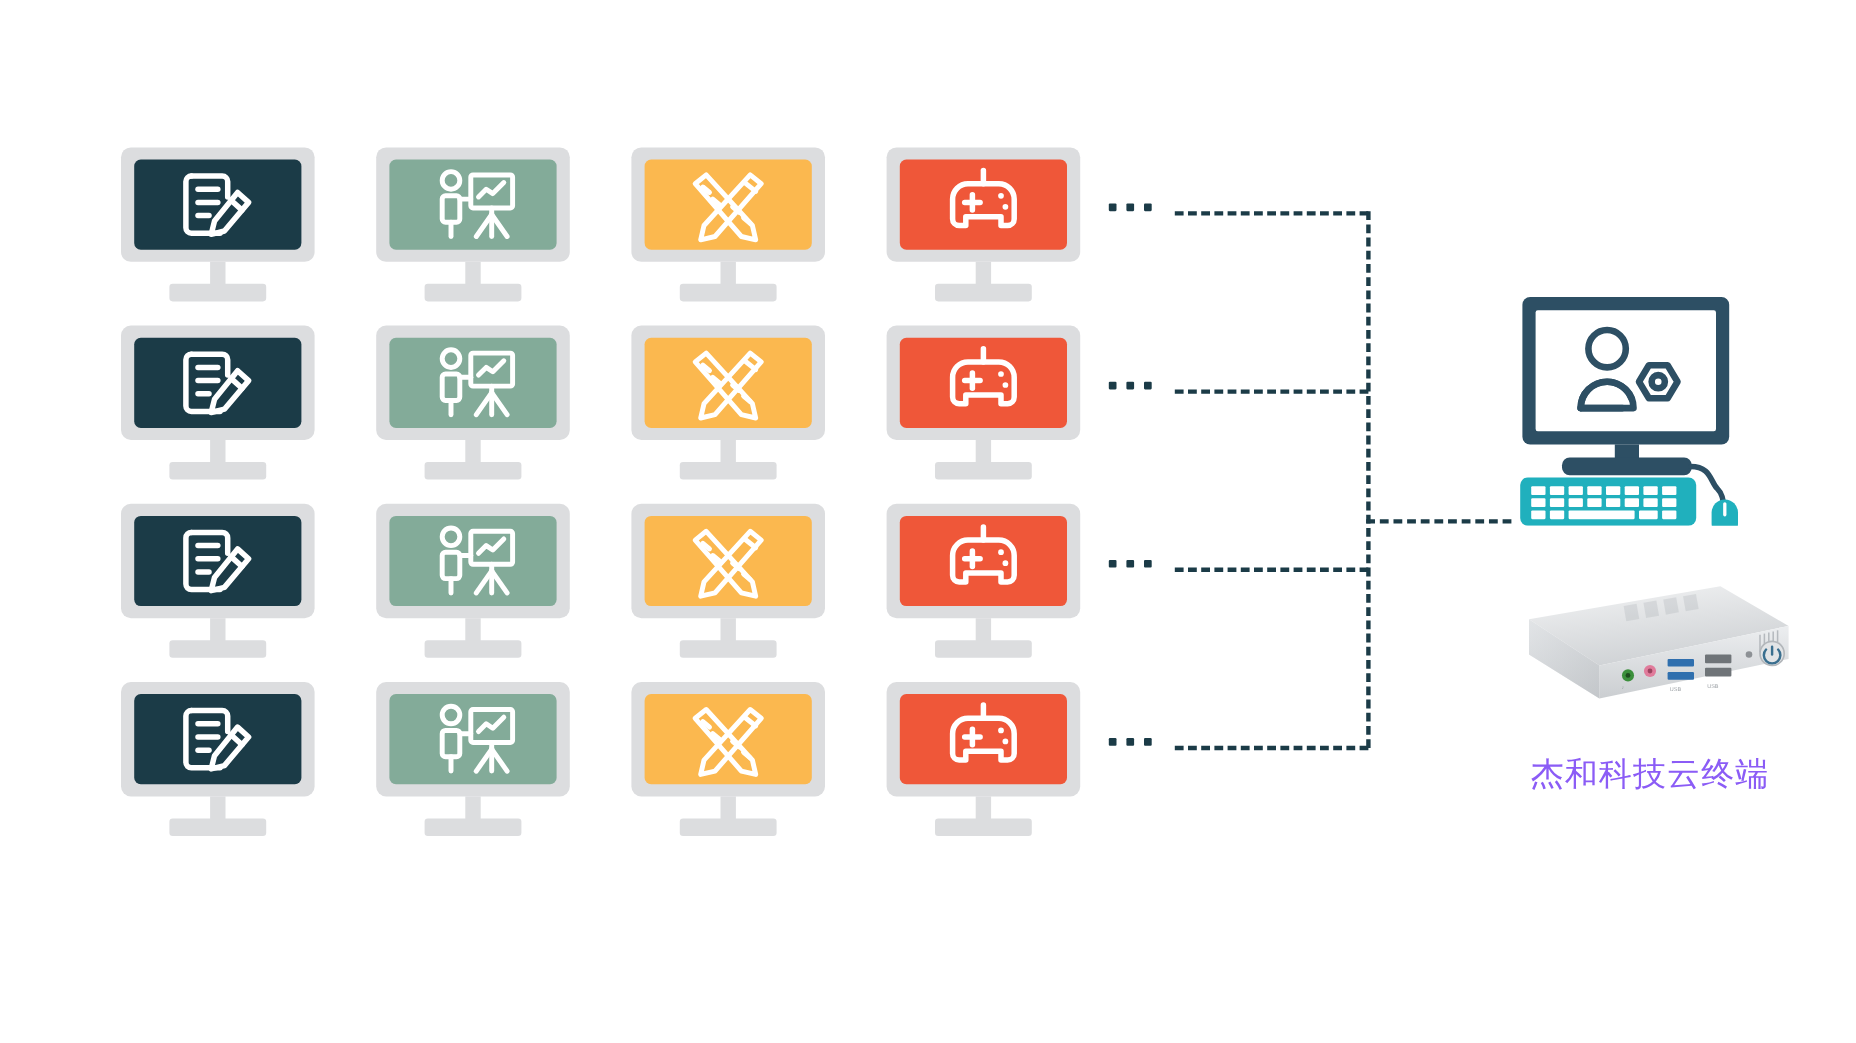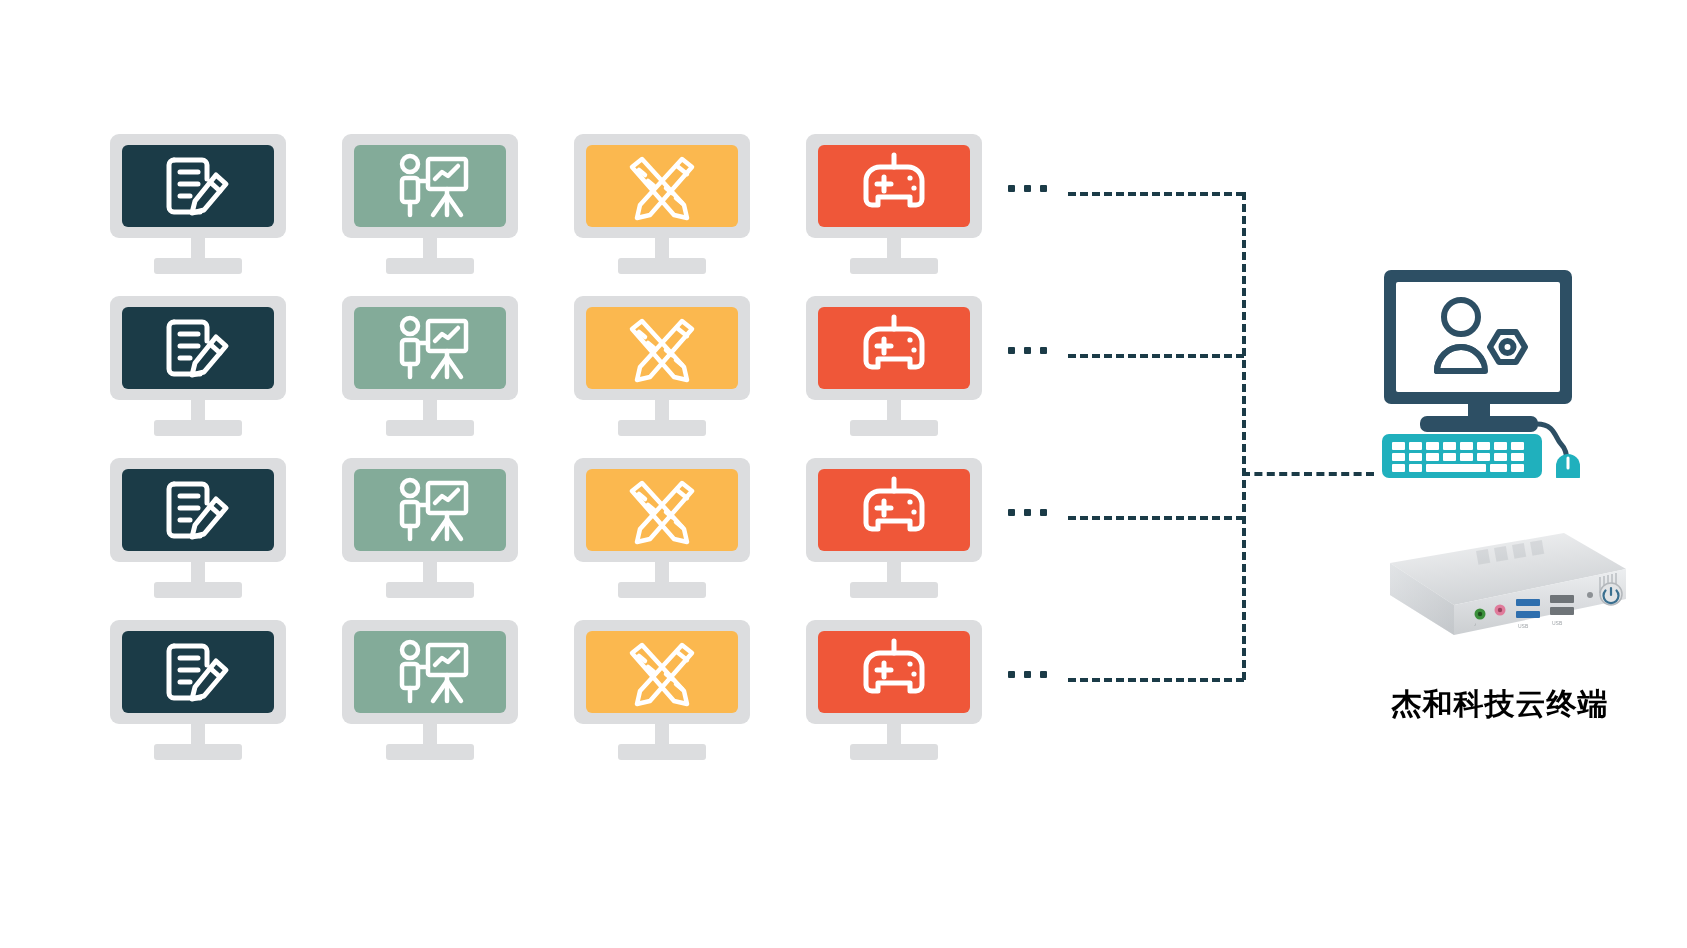--- a/index.html
+++ b/index.html
@@ -110,23 +110,23 @@
     top: 525px;
     width: 262px;
     height: 140px;
   }
   #terminal-caption {
     position: absolute;
     left: 1330px;
     top: 684px;
     width: 340px;
     text-align: center;
-    color: #000000;
+    color: #8b5cf6;
     font-size: 30px;
-    font-weight: bold;
+    font-weight: normal;
     letter-spacing: 1px;
     font-family: "DejaVu Sans", "Liberation Sans", sans-serif;
   }
 </style>
 </head>
 <body>
 
 <div id="stage">
 
   <div class="client" style="left:110px; top:134px;">

